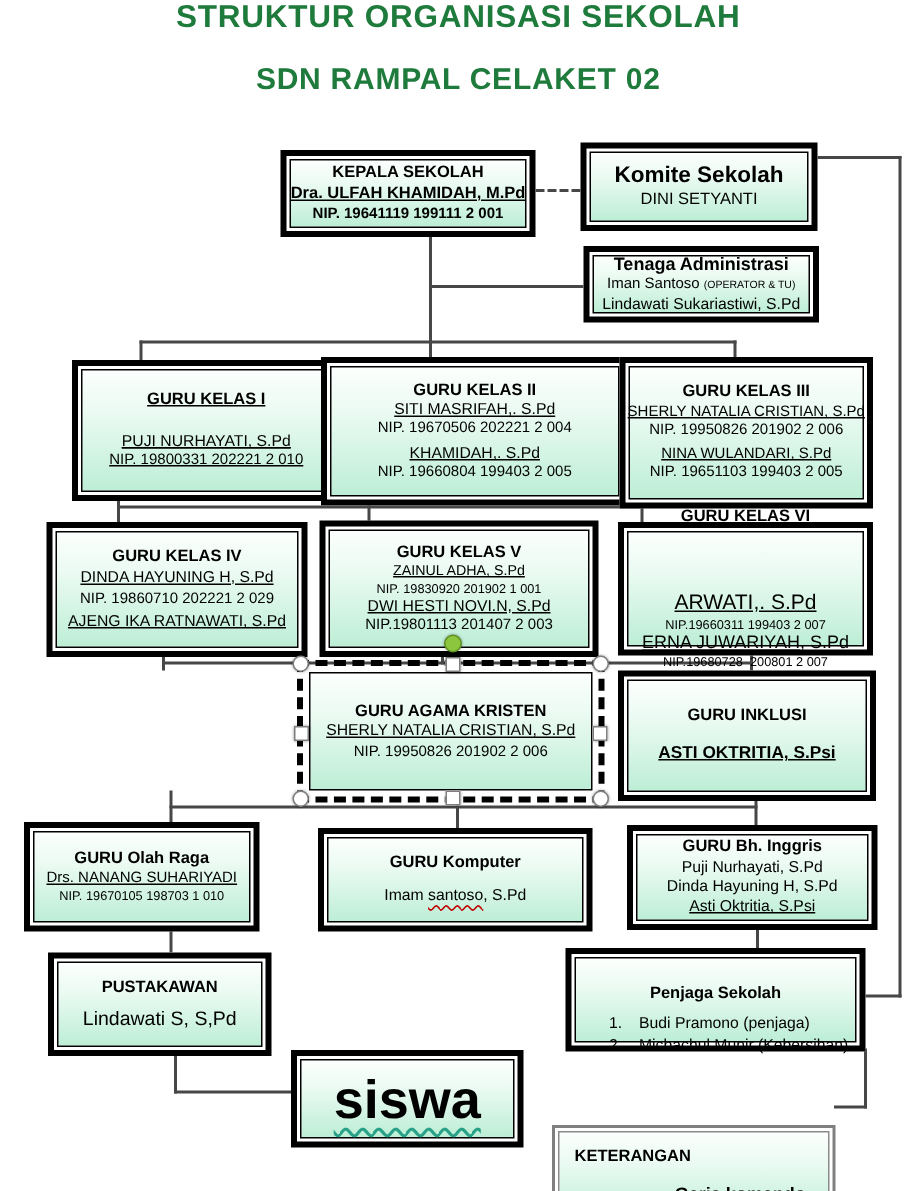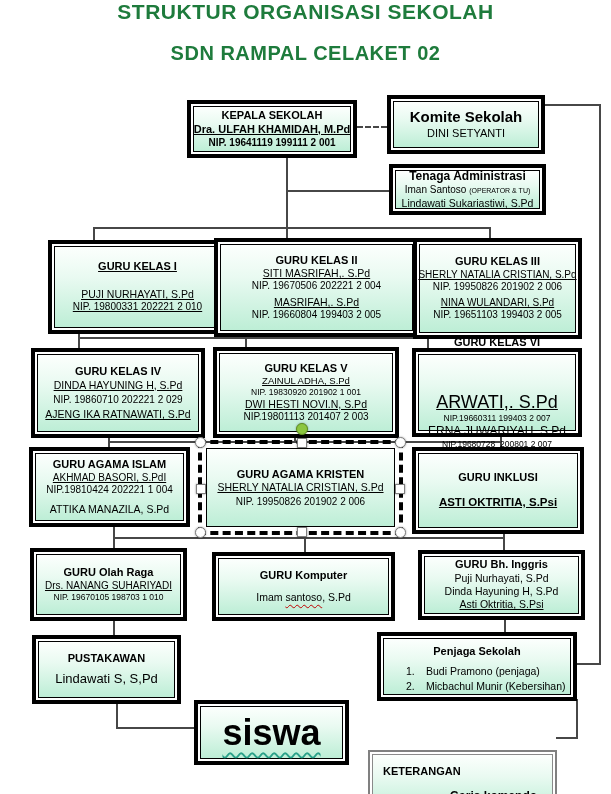--- a/index.html
+++ b/index.html
@@ -48,21 +48,21 @@
     background:linear-gradient(180deg,#fcfffd 0%,#e9faf1 38%,#bdeed6 100%);
     display:flex; flex-direction:column; align-items:center; justify-content:center;
     text-align:center; line-height:1.3;
   }
   .handle { position:absolute; background:#fff; border:1px solid #7f7f7f; box-shadow:0 0 2px rgba(0,0,0,.45); }
   .h-c { width:9px;  height:9px; border-radius:50%; }
   .h-s { width:8px;  height:8px; }
   .h-r { position:absolute; width:10px; height:10px; border-radius:50%;
          background:#8cc63f; border:1px solid #5e8f1f; box-shadow:0 0 2px rgba(0,0,0,.4); }
 
-  .list { align-items:flex-start !important; justify-content:flex-start !important; padding-top:6px; }
+  .list { align-items:flex-start !important; justify-content:flex-start !important; padding-top:17px; }
   .list .head { width:100%; text-align:center; }
   .li { display:flex; font-size:10.5px; margin-top:2px; padding-left:22px; }
   .li .num { width:20px; text-align:left; }
 
   .keter { align-items:flex-start !important; text-align:left !important; padding-left:10px; }
 </style>
 </head>
 <body>
 
 <div id="canvas">
@@ -134,21 +134,21 @@
       <div class="ln n u">PUJI NURHAYATI, S.Pd</div>
       <div class="ln p">NIP. 19800331 202221 2 010</div>
     </div>
   </div>
 
   <div class="box" style="left:214px;top:238px;width:205px;height:99px;">
     <div class="fill">
       <div class="ln t">GURU KELAS II</div>
       <div class="ln n u">SITI MASRIFAH,. S.Pd</div>
       <div class="ln p">NIP. 19670506 202221 2 004</div>
-      <div class="ln n u gap" style="margin-top:3px;">MASRIFAH,. S.Pd</div>
+      <div class="ln n u gap" style="margin-top:3px;">KHAMIDAH,. S.Pd</div>
       <div class="ln p">NIP. 19660804 199403 2 005</div>
     </div>
   </div>
 
   <div class="box" style="left:413px;top:238px;width:169px;height:101px;">
     <div class="fill">
       <div class="ln t">GURU KELAS III</div>
       <div class="ln u" style="font-size:10px;">SHERLY NATALIA CRISTIAN, S.Pd</div>
       <div class="ln p">NIP. 19950826 201902 2 006</div>
       <div class="ln u" style="font-size:10px;margin-top:3px;">NINA WULANDARI, S.Pd</div>
@@ -171,35 +171,27 @@
       <div class="ln u" style="font-size:9.5px;">ZAINUL ADHA, S.Pd</div>
       <div class="ln s">NIP. 19830920 201902 1 001</div>
       <div class="ln u" style="font-size:10.5px;">DWI HESTI NOVI.N, S.Pd</div>
       <div class="ln p">NIP.19801113 201407 2 003</div>
     </div>
   </div>
 
   <div class="box" style="left:412px;top:348px;width:170px;height:89px;">
     <div class="fill">
       <div class="ln t">GURU KELAS VI</div>
-      <div class="ln u" style="font-size:18px;margin-top:41px;">ARWATI,. S.Pd</div>
+      <div class="ln u" style="font-size:14px;margin-top:41px;">ARWATI,. S.Pd</div>
       <div class="ln s">NIP.19660311 199403 2 007</div>
       <div class="ln" style="font-size:12px;"><span class="u">ERNA JUWARIYAH</span><span>, S.Pd</span></div>
       <div class="ln s">NIP.19680728  200801 2 007</div>
     </div>
   </div>
 
-  <div class="box" style="left:29px;top:447px;width:161px;height:80px;">
-    <div class="fill">
-      <div class="ln t">GURU AGAMA ISLAM</div>
-      <div class="ln u" style="font-size:10px;">AKHMAD BASORI, S.PdI</div>
-      <div class="ln p">NIP.19810424 202221 1 004</div>
-      <div class="ln n" style="margin-top:6px;">ATTIKA MANAZILA, S.Pd</div>
-    </div>
-  </div>
 
   <div class="sel-frame" style="left:198px;top:440px;width:205px;height:95px;">
     <div class="inner">
       <div class="ln t">GURU AGAMA KRISTEN</div>
       <div class="ln u" style="font-size:10.5px;">SHERLY NATALIA CRISTIAN, S.Pd</div>
       <div class="ln p">NIP. 19950826 201902 2 006</div>
     </div>
     <div class="h-r" style="left:calc(50% - 5px);top:-21px;"></div>
     <div class="handle h-c" style="left:-7px;top:-7px;"></div>
     <div class="handle h-c" style="right:-7px;top:-7px;"></div>
@@ -211,21 +203,21 @@
     <div class="handle h-s" style="right:-6px;top:calc(50% - 4px);"></div>
   </div>
 
   <div class="box" style="left:412px;top:447px;width:172px;height:87px;">
     <div class="fill">
       <div class="ln t" style="margin-bottom:10px;">GURU INKLUSI</div>
       <div class="ln u b" style="font-size:11.5px;">ASTI OKTRITIA, S.Psi</div>
     </div>
   </div>
 
-  <div class="box" style="left:30px;top:548px;width:157px;height:73px;">
+  <div class="box" style="left:16px;top:548px;width:157px;height:73px;">
     <div class="fill">
       <div class="ln t">GURU Olah Raga</div>
       <div class="ln u" style="font-size:10px;">Drs. NANANG SUHARIYADI</div>
       <div class="ln s">NIP. 19670105 198703 1 010</div>
     </div>
   </div>
 
   <div class="box" style="left:212px;top:552px;width:183px;height:69px;">
     <div class="fill">
       <div class="ln t" style="margin-bottom:8px;">GURU Komputer</div>

